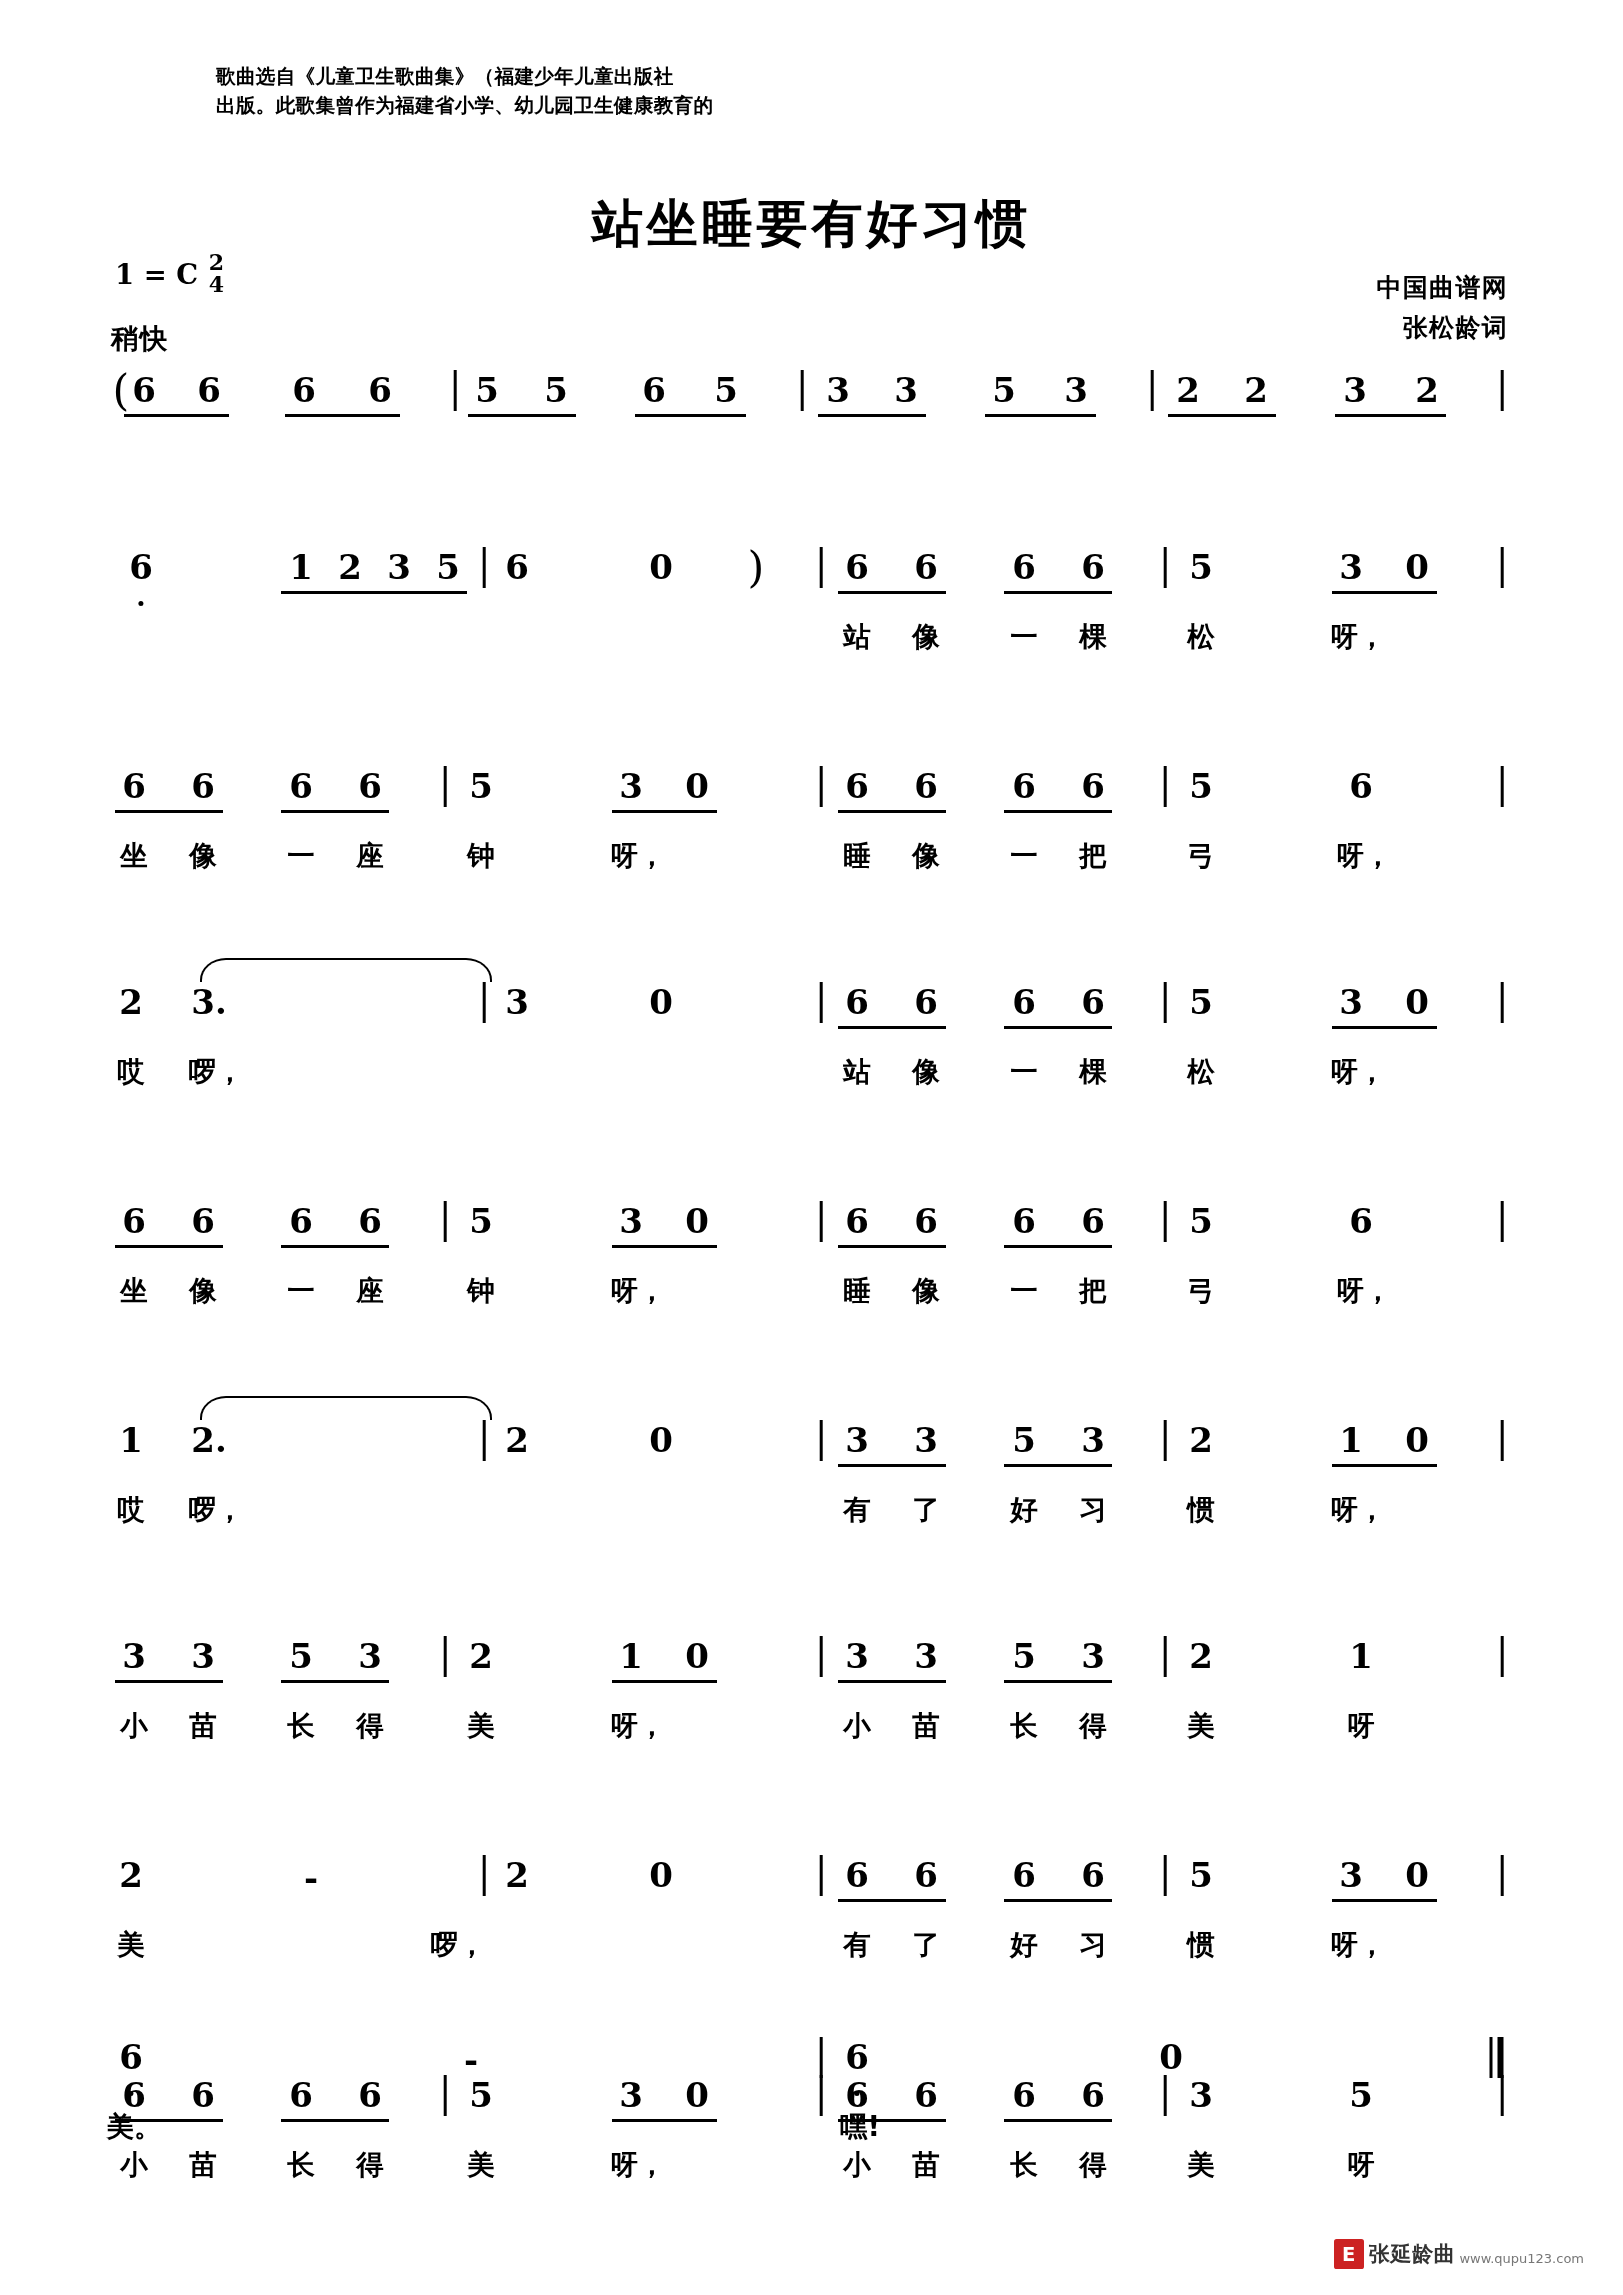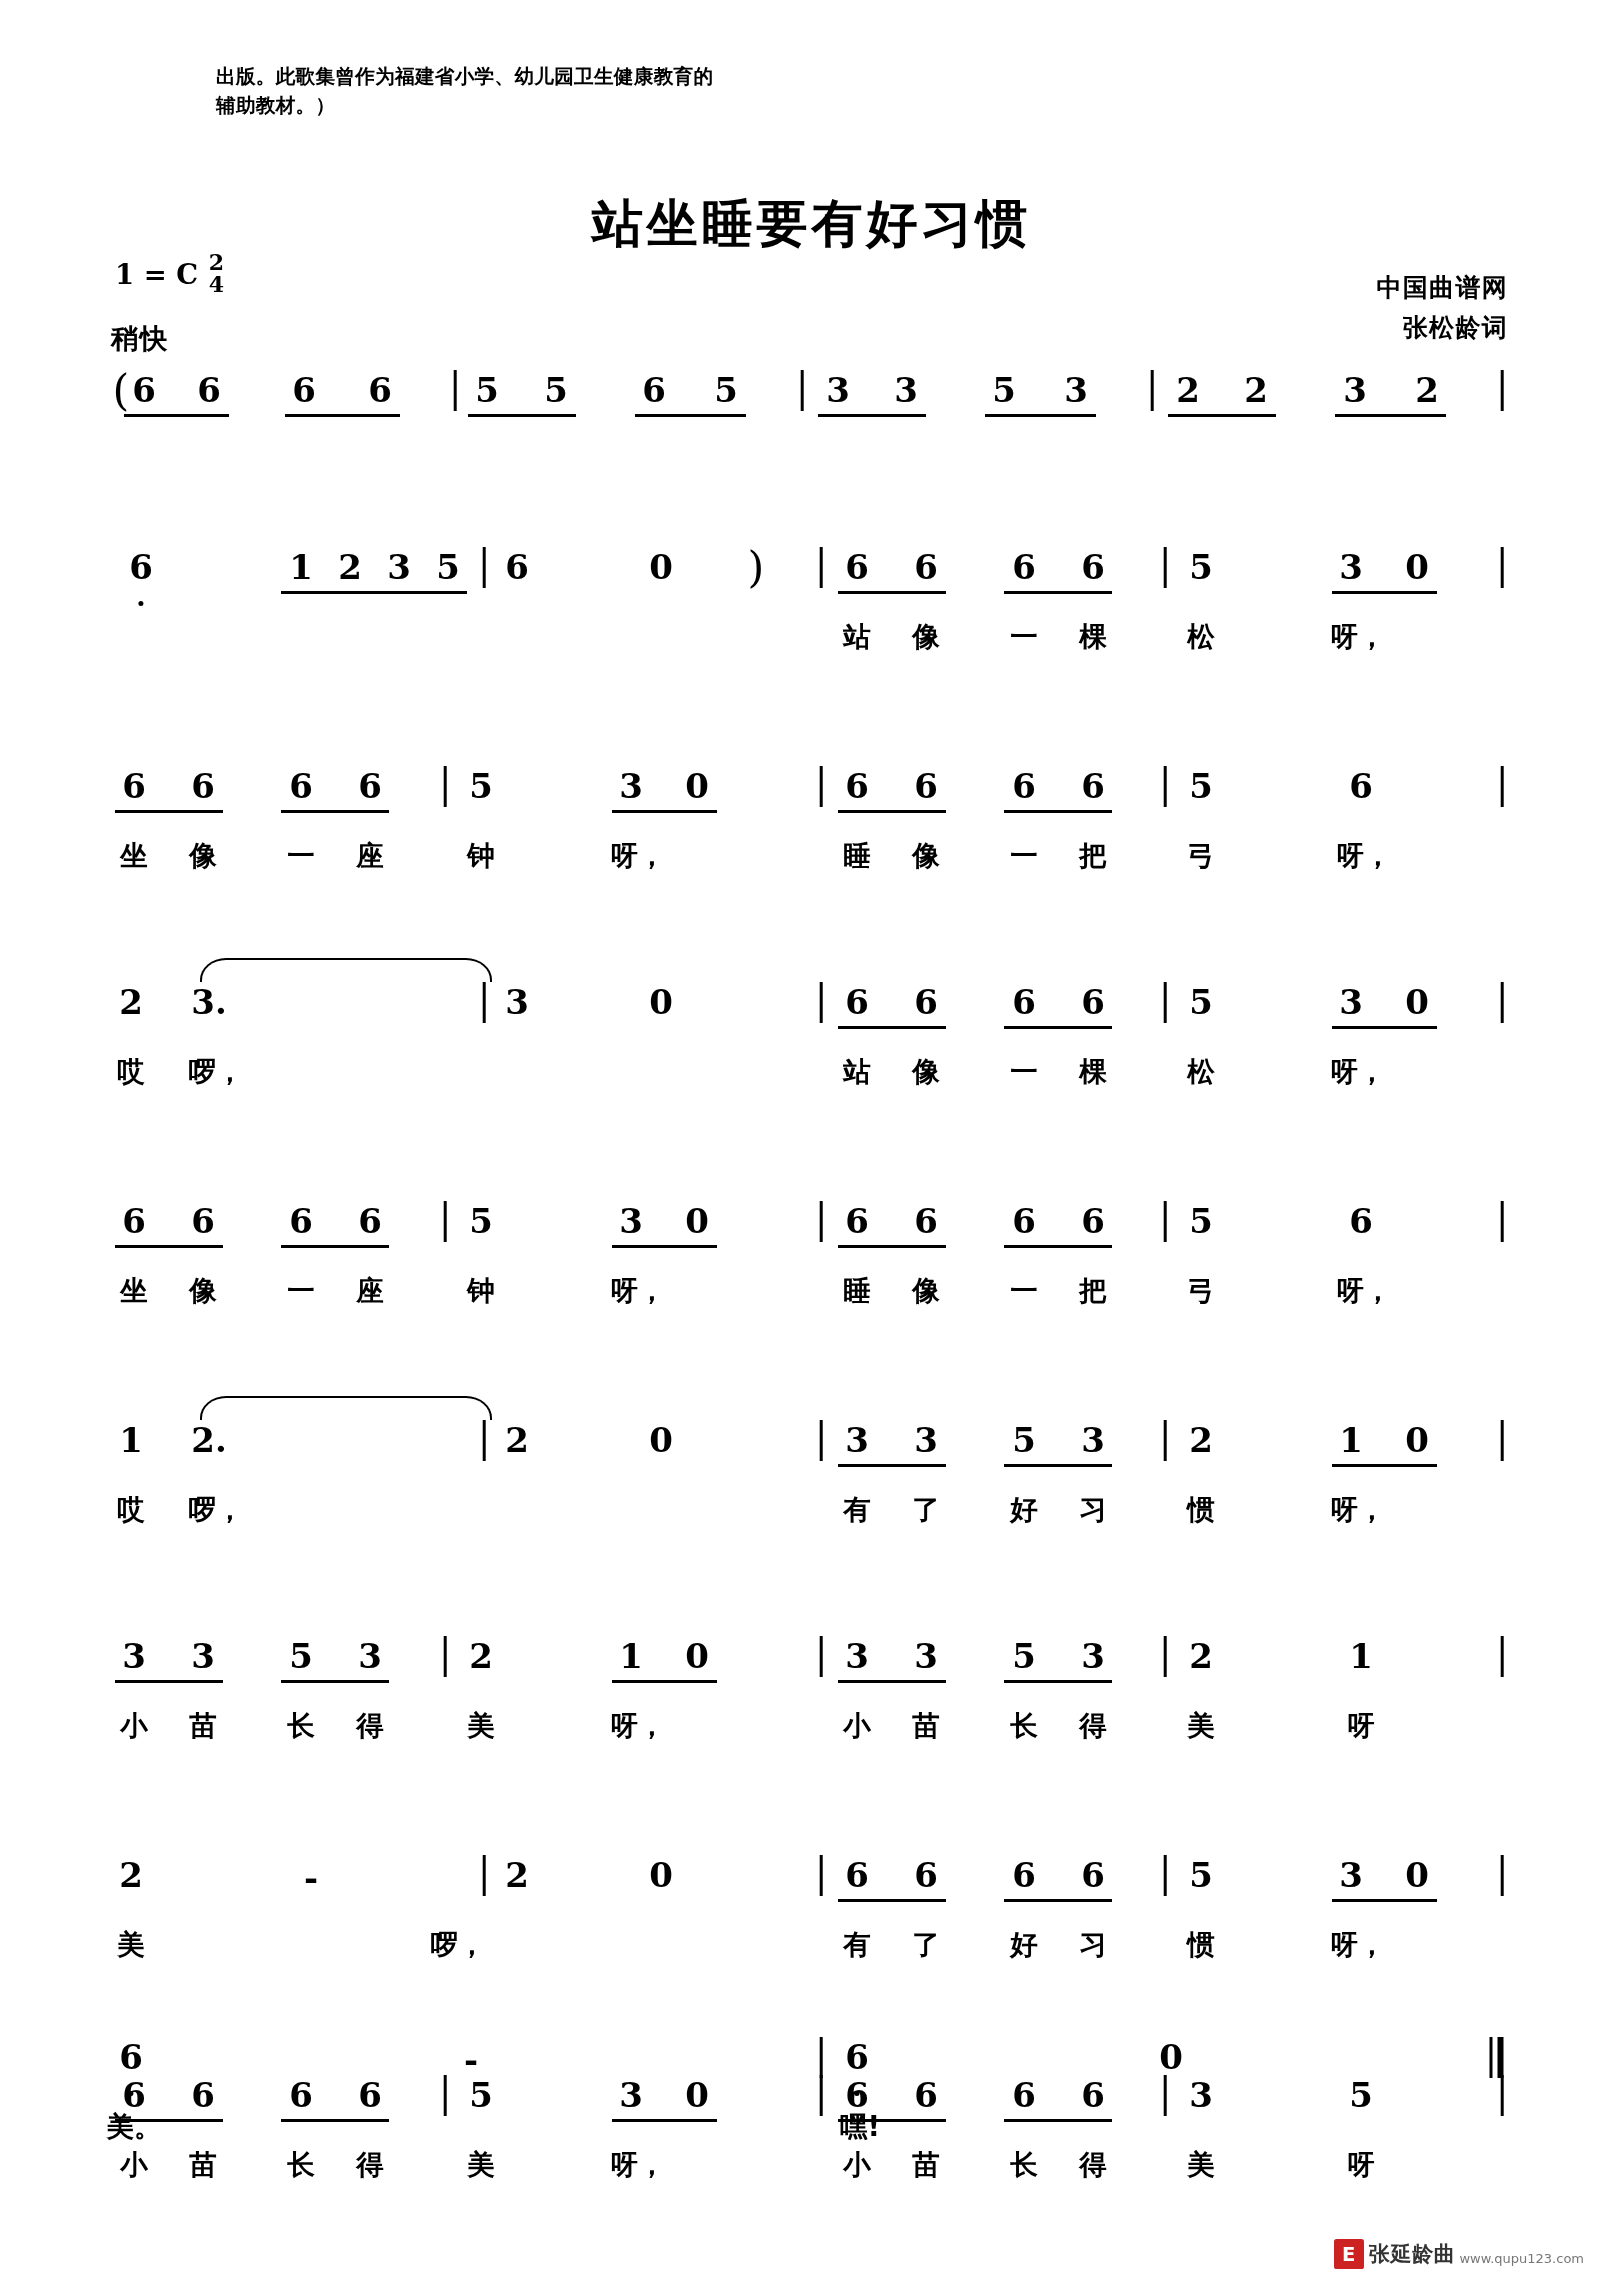--- a/index.html
+++ b/index.html
@@ -219,22 +219,22 @@
     align-self: flex-end;
     padding-bottom: 2.6px;
   }
 </style>
 </head>
 <body>
 
 <div class="page">
 
   <div class="source-note">
+    <div>歌曲选自《儿童卫生歌曲集》（福建少年儿童出版社</div>
     <div>出版。此歌集曾作为福建省小学、幼儿园卫生健康教育的</div>
-    <div>辅助教材。）</div>
   </div>
 
   <div class="title">站坐睡要有好习惯</div>
 
   <div class="keysig">
     <span>1 = C</span>
     <span class="frac">
       <span class="num">2</span>
       <span class="den">4</span>
     </span>

